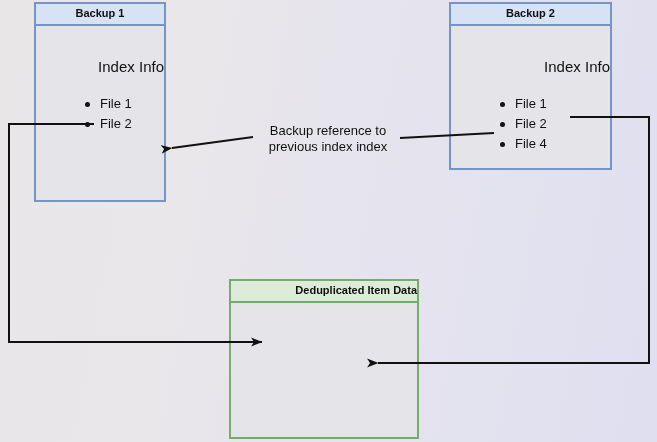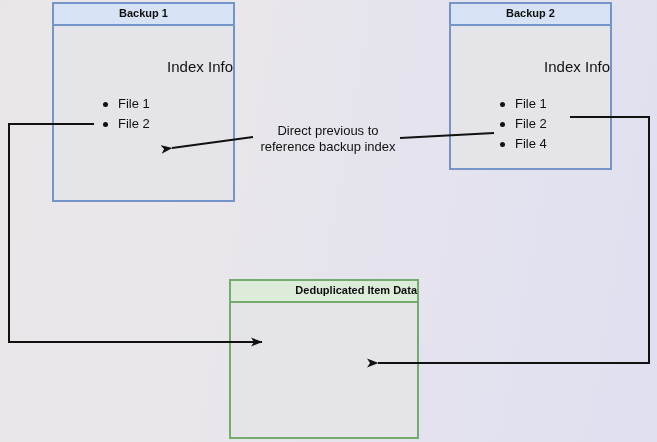--- a/index.html
+++ b/index.html
@@ -99,21 +99,21 @@
     width: 657px;
     height: 442px;
     pointer-events: none;
   }
 </style>
 </head>
 <body>
 
 <div id="canvas">
 
-  <div class="box" id="box-backup1" style="left:52px; top:2px; width:183px; height:200px;">
+  <div class="box" id="box-backup1" style="left:34px; top:2px; width:132px; height:200px;">
     <div class="box-header">Backup 1</div>
     <div class="box-body">
       <div class="index-title">Index Info</div>
       <ul class="file-list" id="b1-list">
         <li>File 1</li>
         <li>File 2</li>
       </ul>
     </div>
   </div>
 
@@ -127,22 +127,22 @@
         <li>File 4</li>
       </ul>
     </div>
   </div>
 
   <div class="box green" id="box-dedup" style="left:229px; top:279px; width:190px; height:160px;">
     <div class="box-header">Deduplicated Item Data</div>
   </div>
 
   <div class="caption" style="left:253px; top:123px; width:150px;">
-    <div>Direct previous to</div>
-    <div>reference backup index</div>
+    <div>Backup reference to</div>
+    <div>previous index index</div>
   </div>
 
   <svg class="overlay" viewBox="0 0 657 442">
     <defs>
       <marker id="arrowLeft" markerWidth="12" markerHeight="10" refX="1" refY="5" orient="auto" markerUnits="userSpaceOnUse">
         <path d="M 12,0.6 L 0.5,5 L 12,9.4 L 9,5 Z" fill="#111"></path>
       </marker>
       <marker id="arrowRight" markerWidth="12" markerHeight="10" refX="11" refY="5" orient="auto" markerUnits="userSpaceOnUse">
         <path d="M 0,0.6 L 11.5,5 L 0,9.4 L 3,5 Z" fill="#111"></path>
       </marker>

